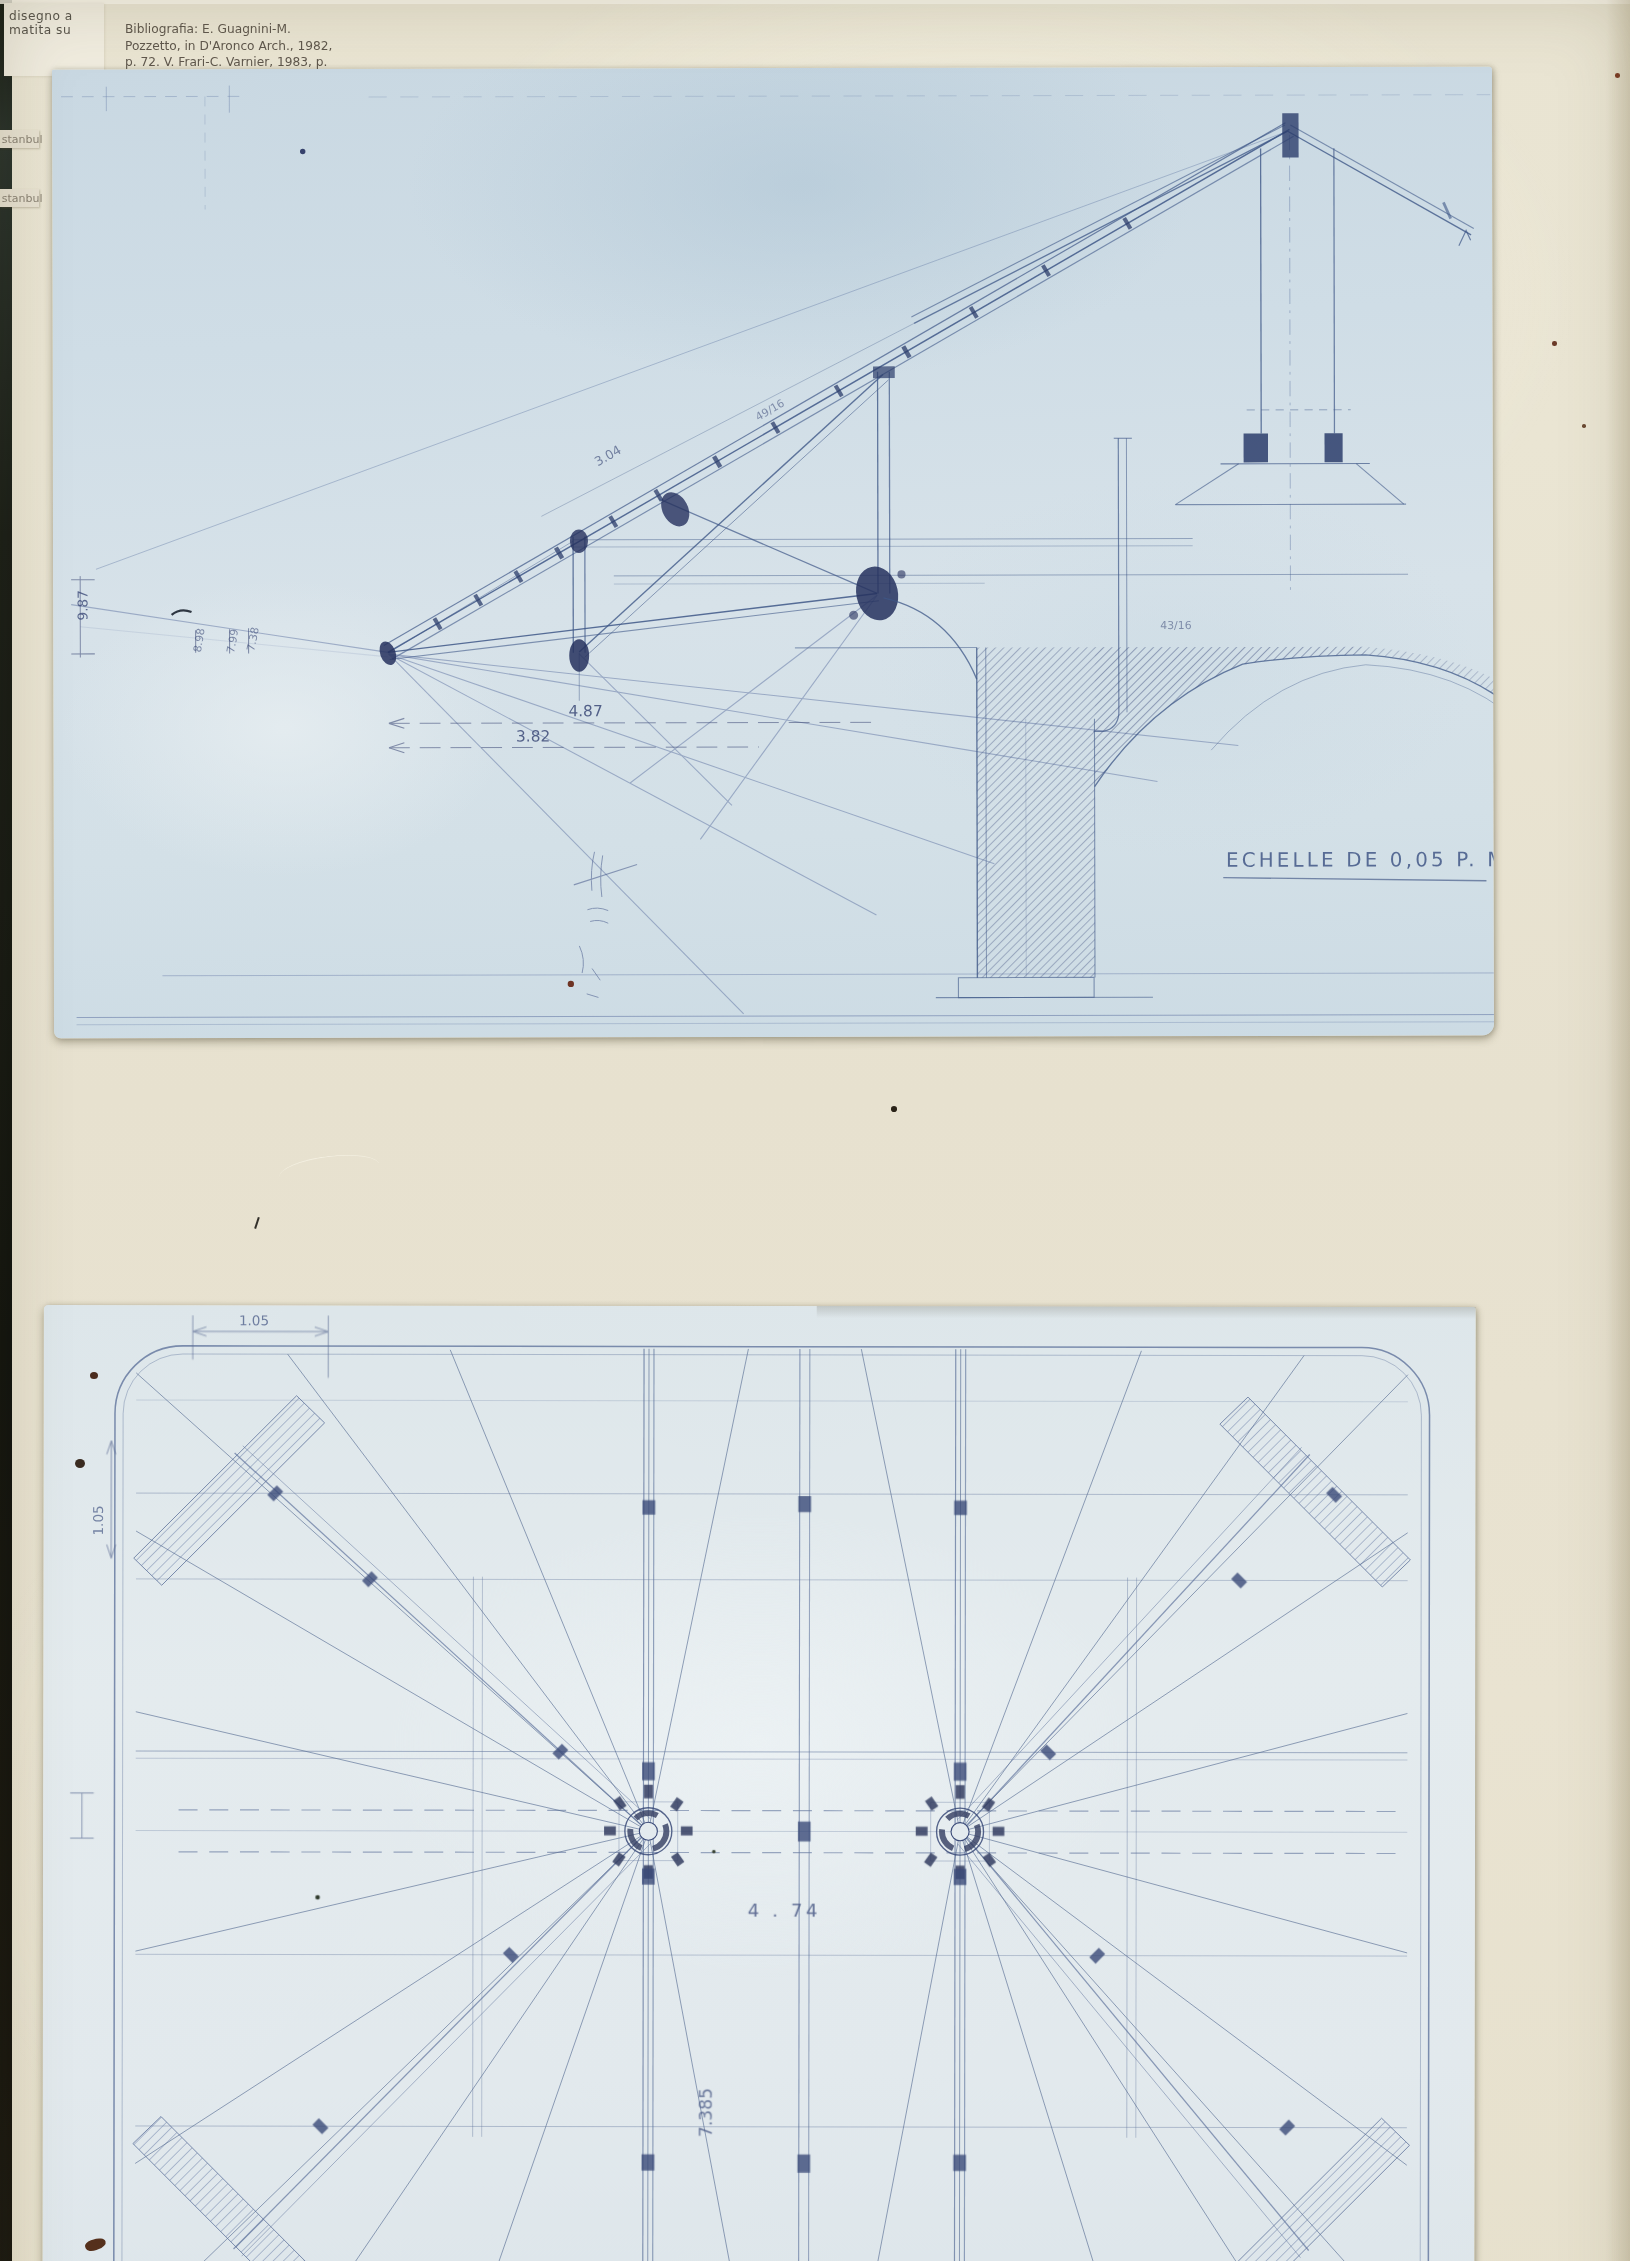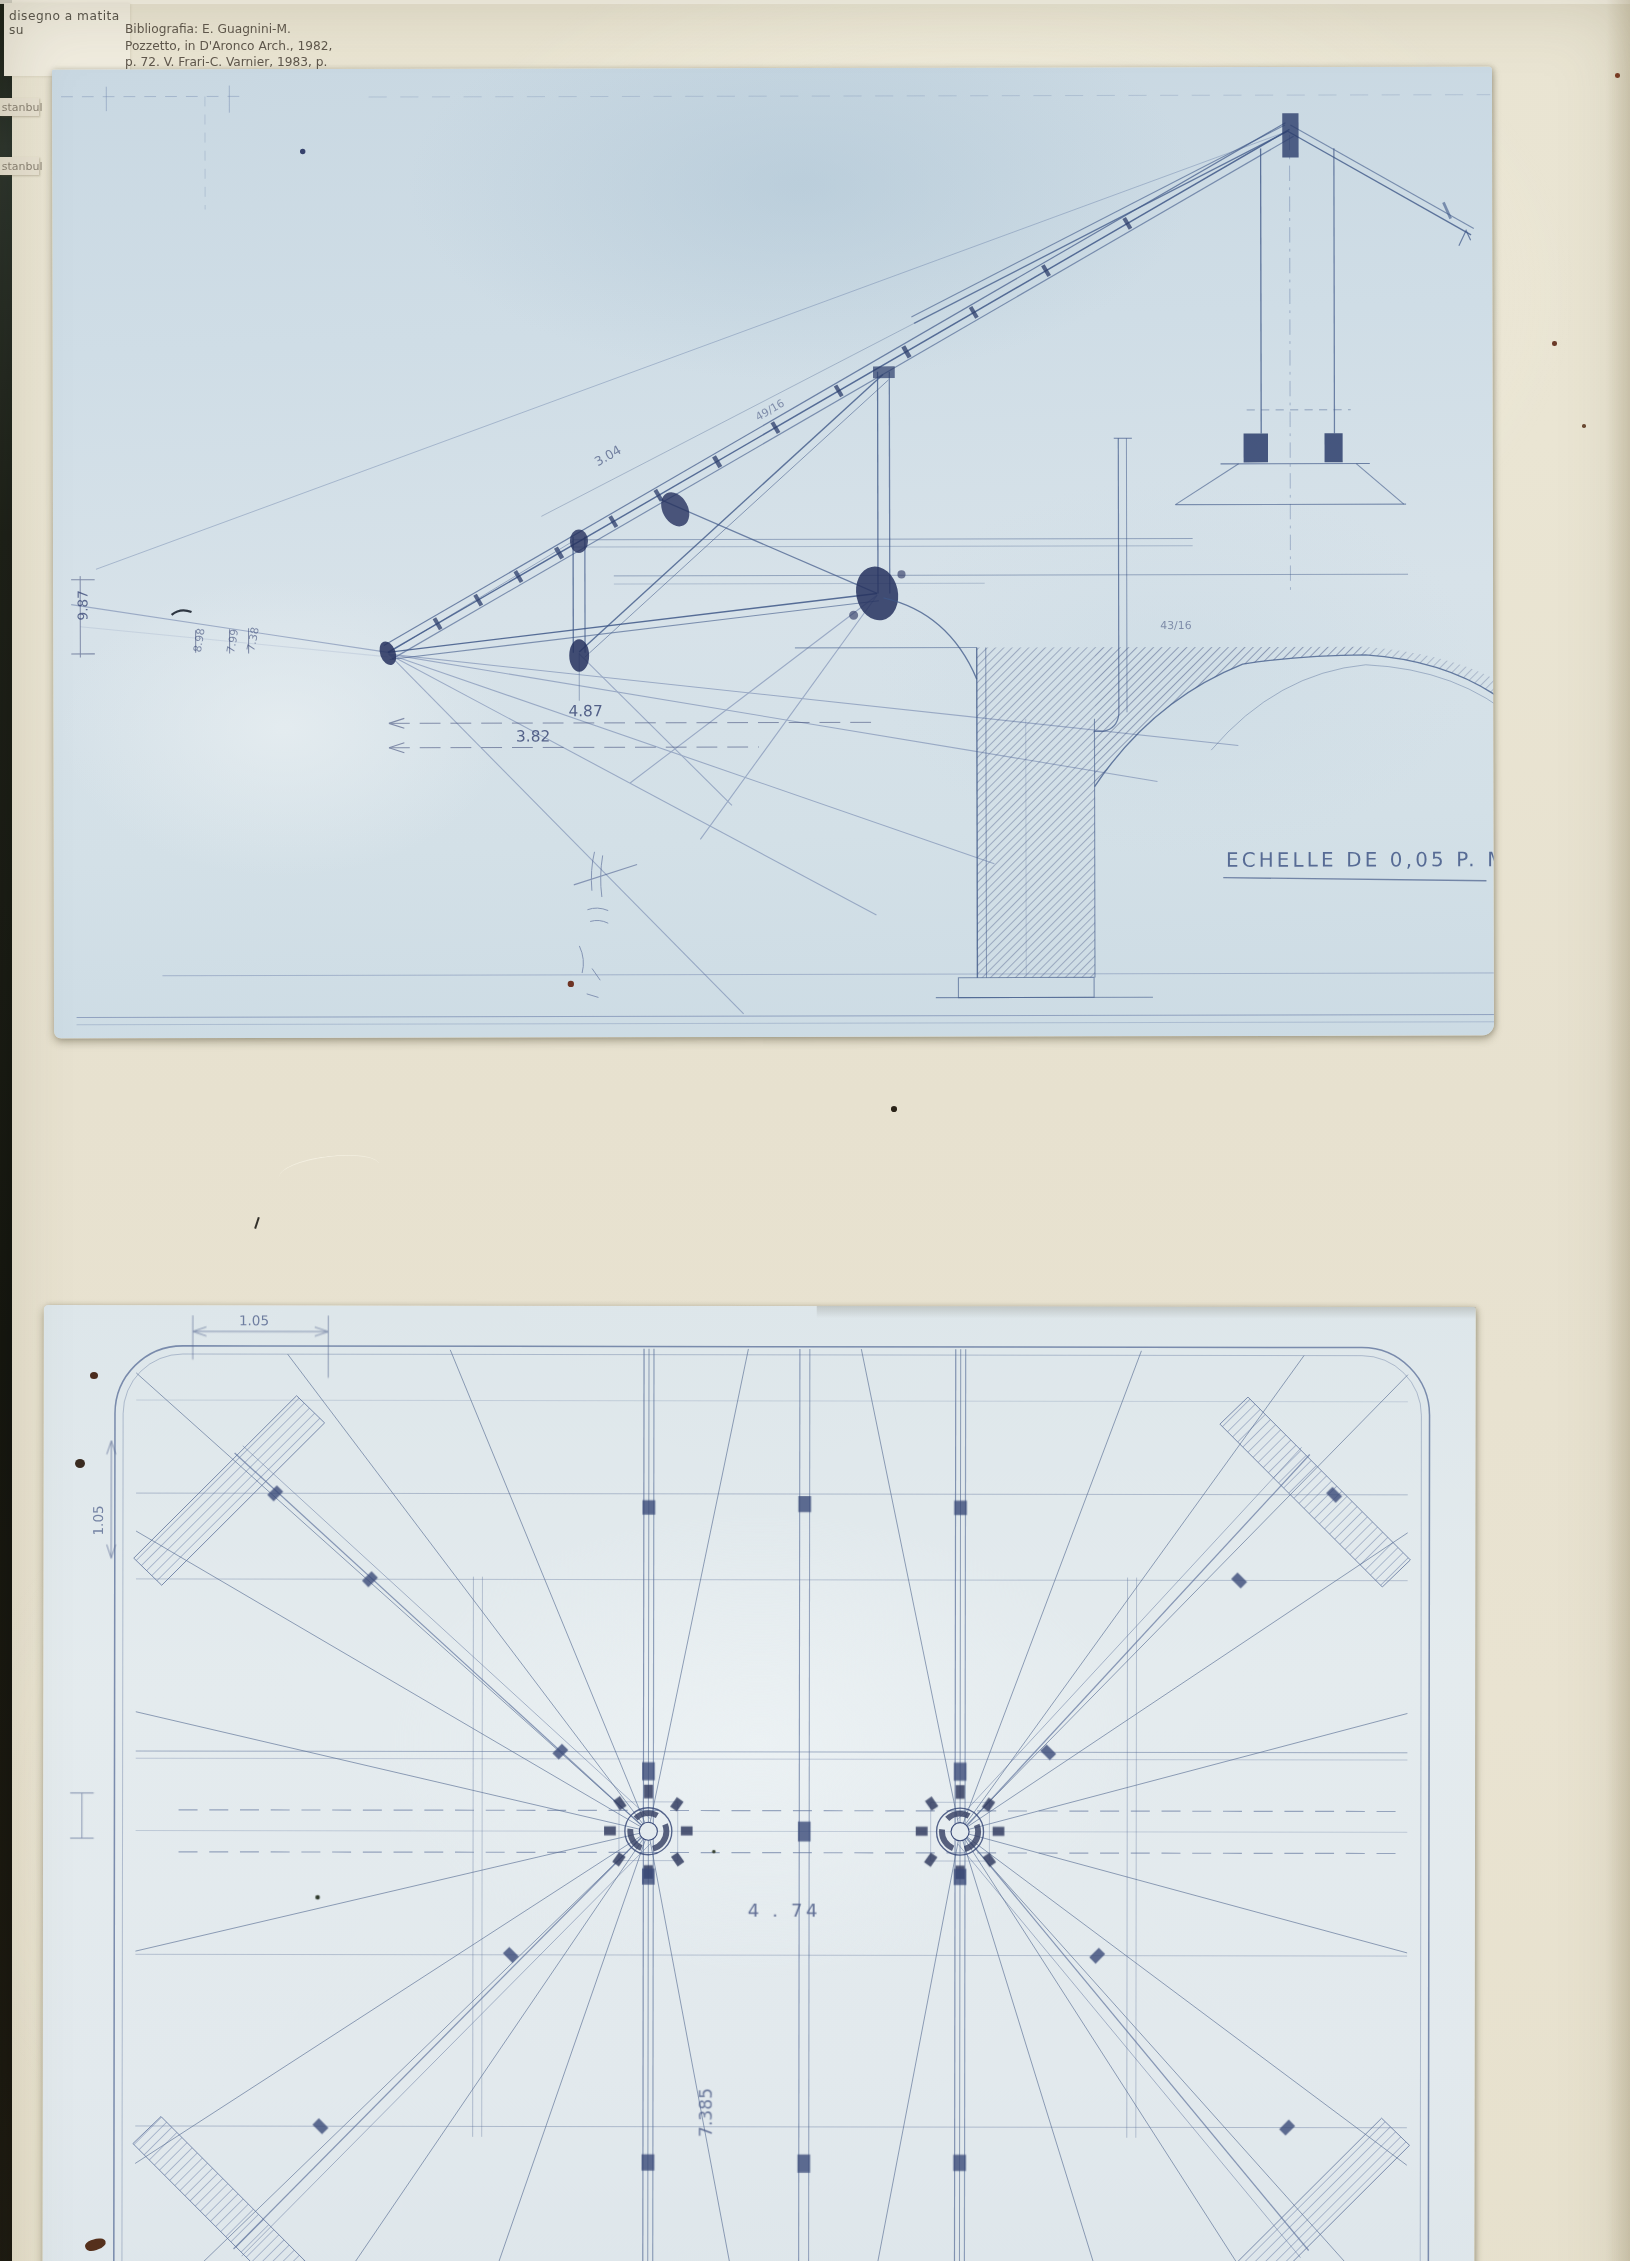--- a/index.html
+++ b/index.html
@@ -14,25 +14,25 @@
   .abs{position:absolute;}
   
   .film-left{left:0;top:0;width:11.8px;height:2434px;
     background:linear-gradient(180deg,#121810 0%,#27302a 6%,#161a14 22%,#0d0f0b 55%,#14120c 85%,#191710 100%);}
   .top-light{left:0;top:0;width:1631px;height:4.1px;background:rgba(250,247,236,.85);}
   .right-shade{left:1606px;top:0;width:24.4px;height:2434px;
     background:linear-gradient(90deg,rgba(170,156,120,0),rgba(160,146,110,.28));}
   .vignette{left:0;top:0;width:1631px;height:2434px;box-shadow:inset 0 0 72px rgba(95,85,55,.22);pointer-events:none;}
 
   
-  .corner-card{left:3.6px;top:2.7px;width:126px;height:73px;background:#f0ecdf;
+  .corner-card{left:3.6px;top:2.7px;width:100px;height:73px;background:#f0ecdf;
     box-shadow:0.9px 1.4px 2.7px rgba(120,110,80,.25);}
   .corner-card span{display:block;margin:6.3px 0 0 5.4px;font-size:12.2px;color:#57534a;letter-spacing:0.5px;}
   .edge-tab{left:0;width:37px;background:#e7e1d1;color:#8a8274;font-size:11px;
-    padding:2.7px 0 2.7px 1.8px;box-shadow:0.5px 0.9px 1.8px rgba(100,90,60,.3);} 
+    padding:2.7px 0 2.7px 1.8px;box-shadow:0.5px 0.9px 1.8px rgba(100,90,60,.3);margin-top:32px;} 
   .biblio{left:125px;top:21px;width:213px;color:#5f574c;font-size:12.2px;line-height:16.7px;}
   .biblio .credit{display:block;margin-top:12.7px;font-size:11.8px;color:#6a6256;}
 
   
   .sheet{box-shadow:0 3.6px 8.1px rgba(70,64,40,.40), 1.8px 0 4.5px rgba(70,64,40,.18);}
   .sheet-section{left:53px;top:68px;width:1440px;height:969px;transform:rotate(-.12deg);
     border-radius:1.8px 3.6px 11.8px 7.2px;
     background:
       radial-gradient(ellipse 633px 317px at 52% 12%, rgba(173,196,212,.55), rgba(173,196,212,0) 62%),
       radial-gradient(ellipse 407px 271px at 16% 68%, rgba(231,238,241,.8), rgba(231,238,241,0) 55%),

